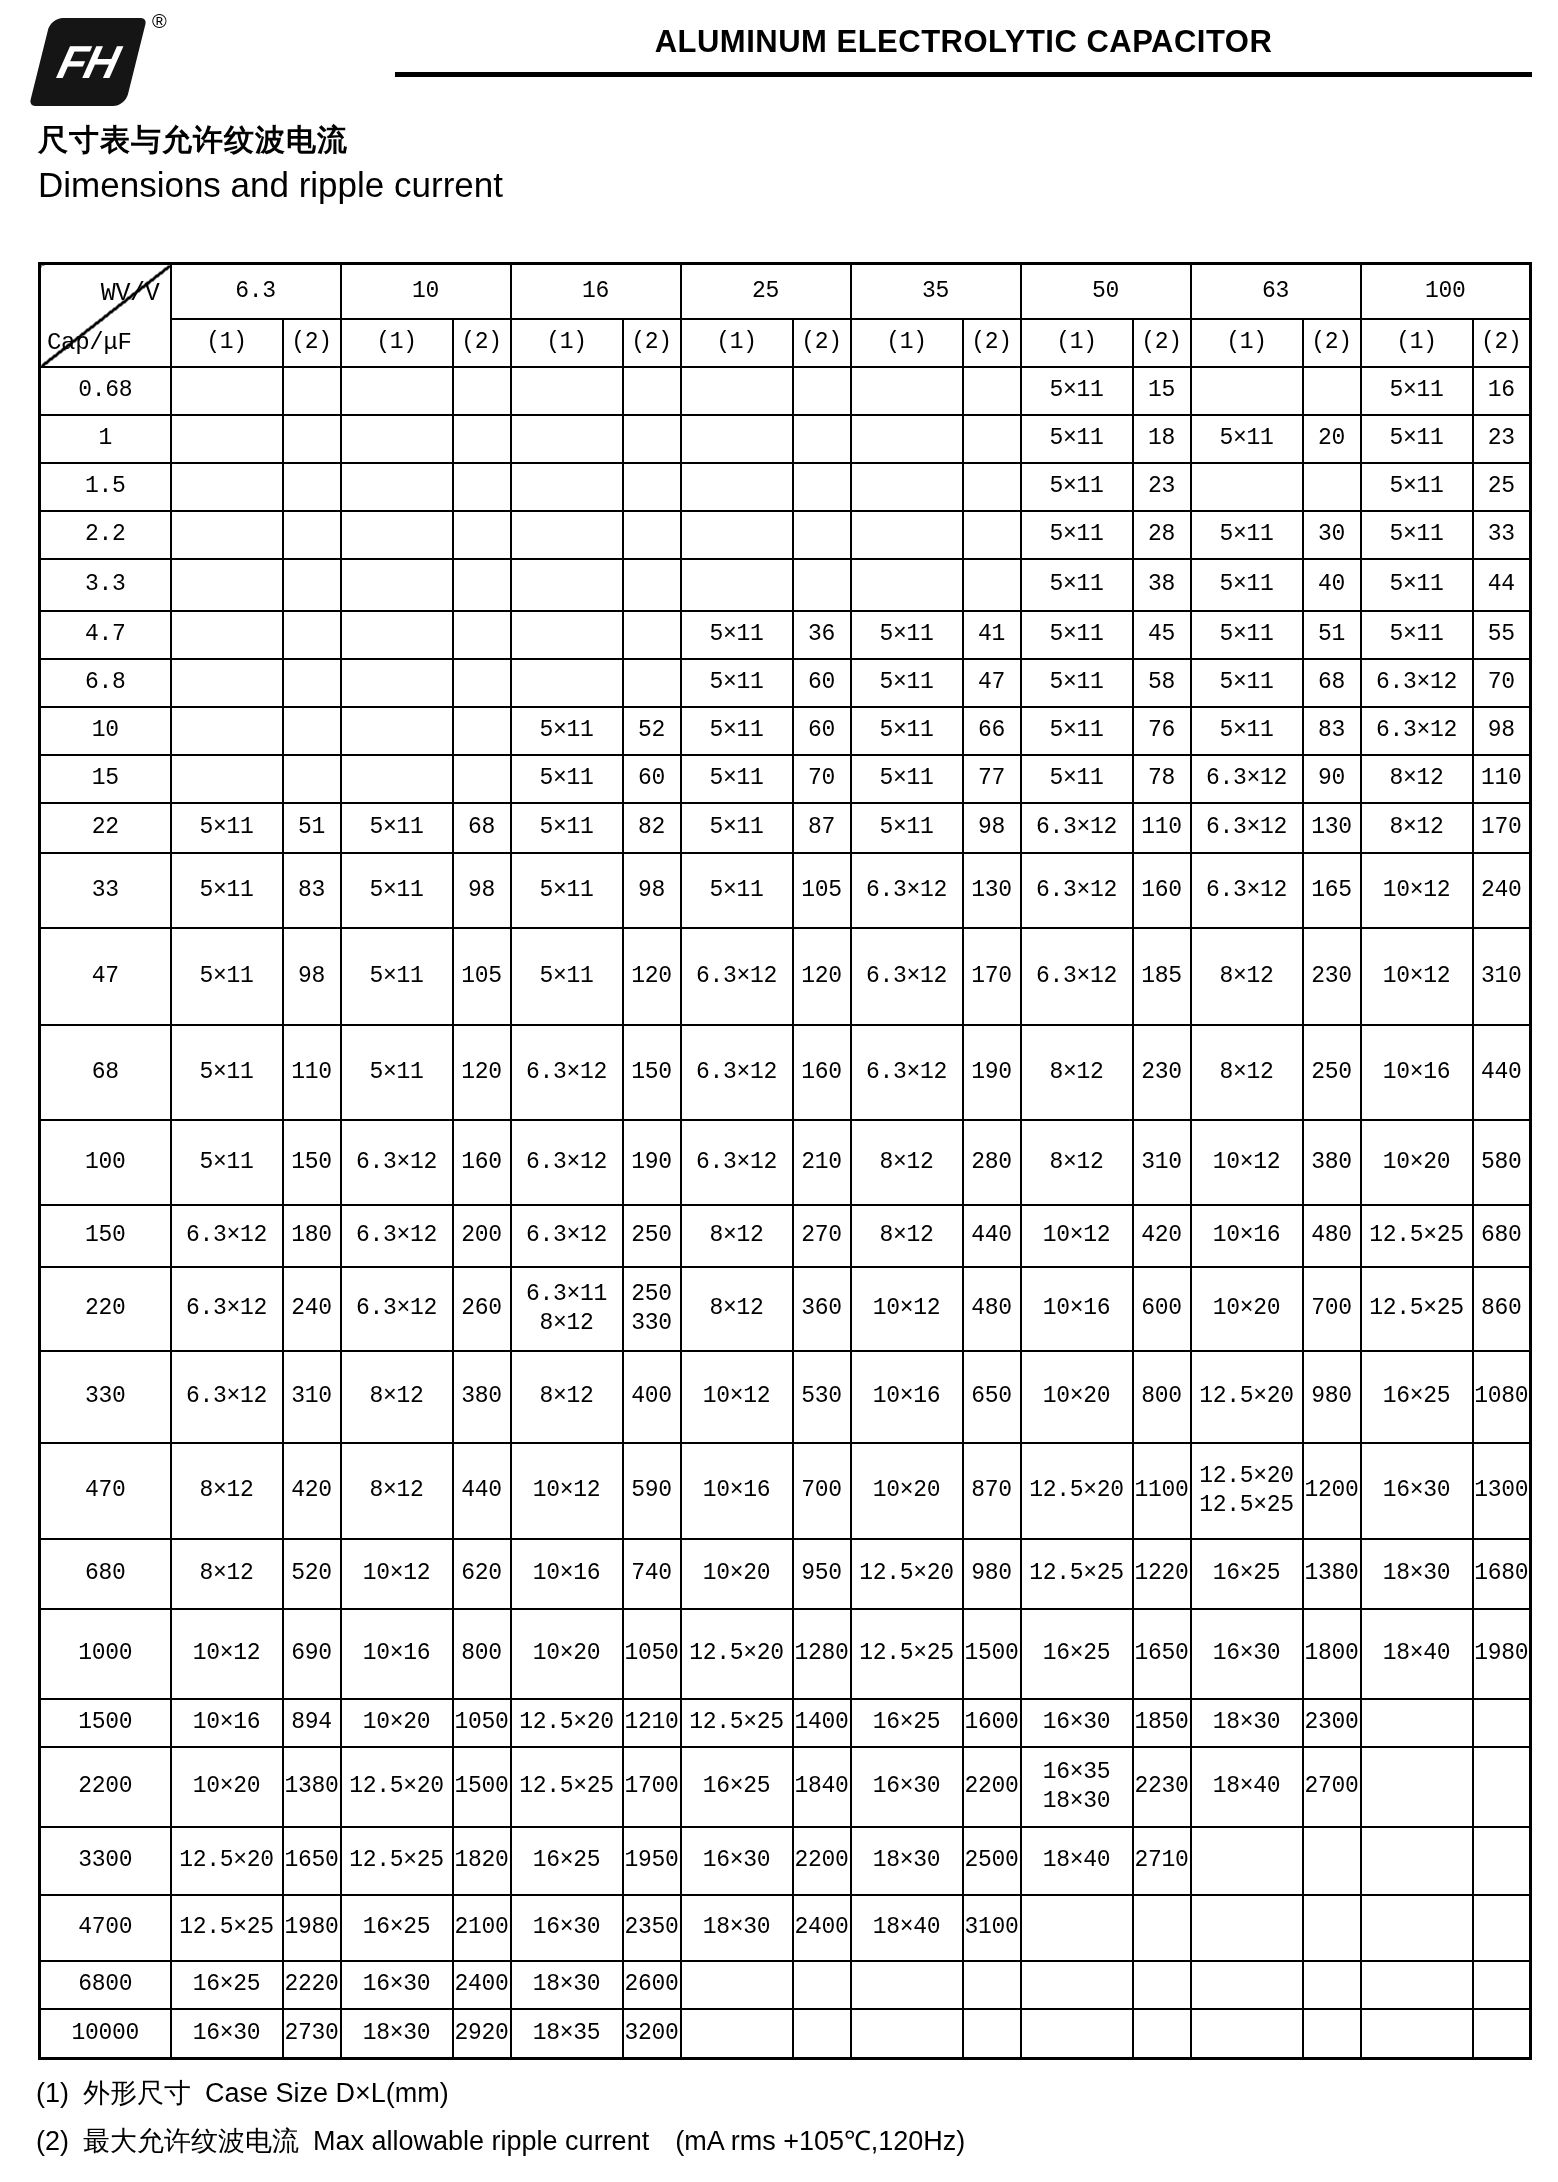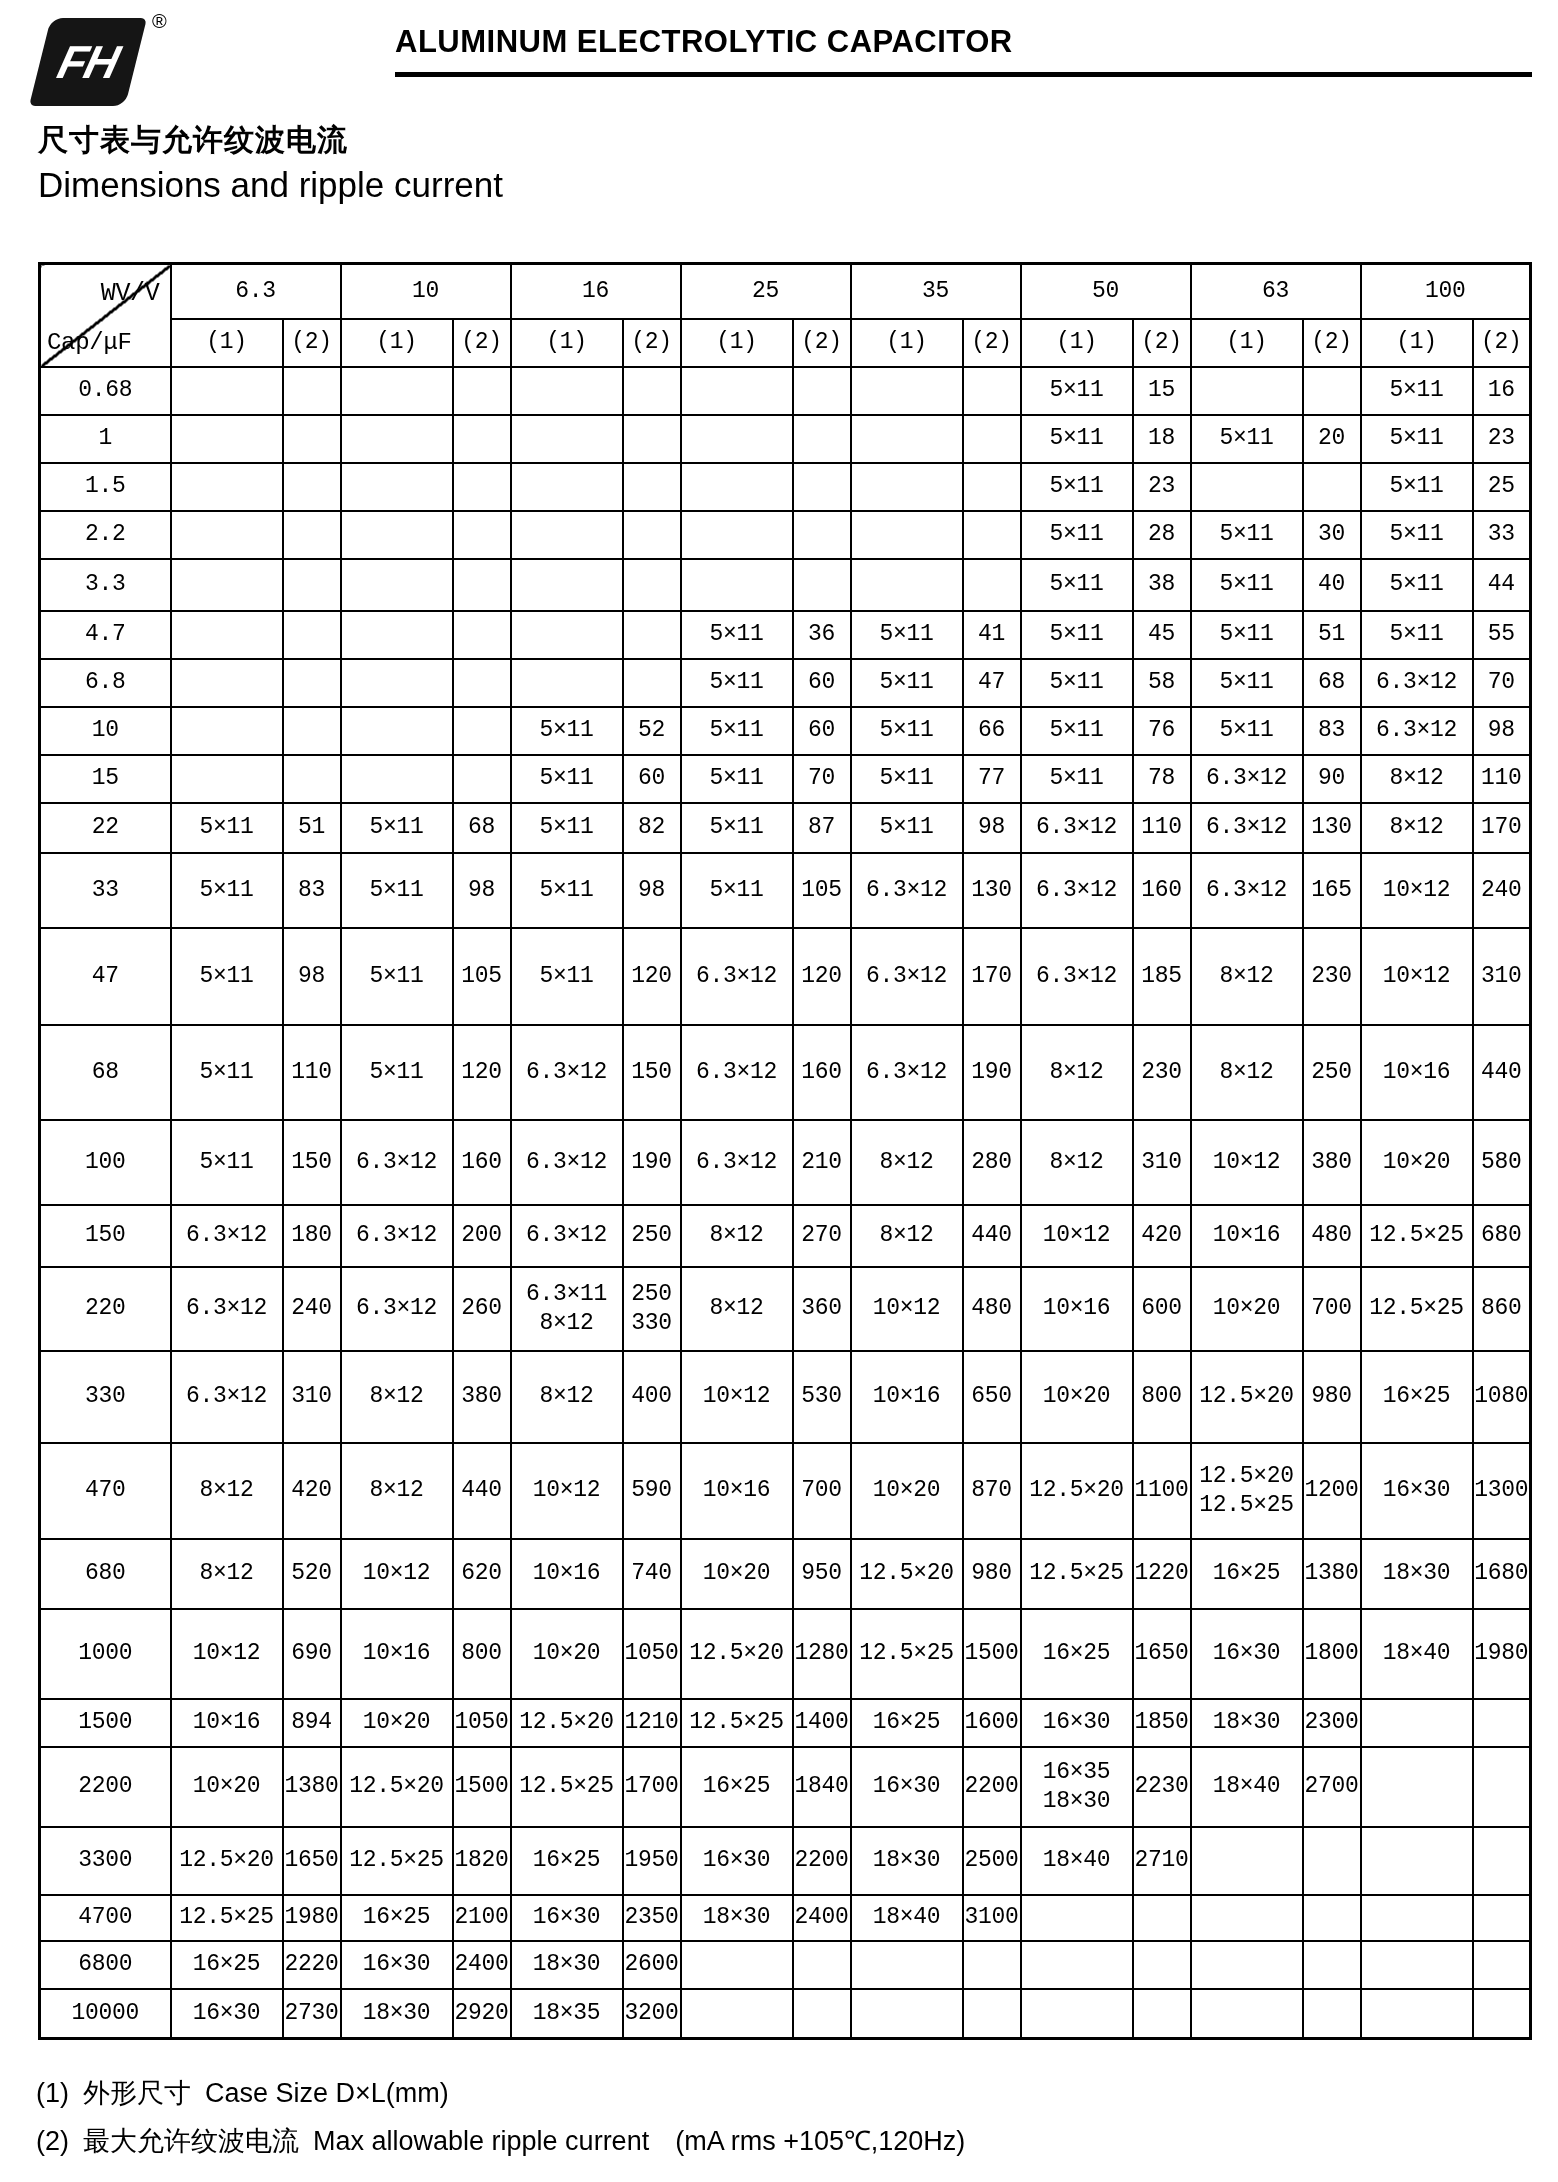--- a/index.html
+++ b/index.html
@@ -9,21 +9,21 @@
   
   .hdr{position:absolute;top:16px;left:40px;right:26px;height:110px;}
   .logo{position:absolute;left:0;top:2px;display:flex;align-items:flex-start;gap:18px;}
   .logo-mark{position:relative;width:96px;height:88px;background:#151515;transform:skewX(-14deg);
              border-radius:12px 6px 12px 6px;display:flex;align-items:center;justify-content:center;}
   .logo-mark .mono{color:#fff;font-weight:bold;font-style:italic;font-size:46px;letter-spacing:-2px;}
   .logo-reg{position:absolute;left:112px;top:-8px;font-size:20px;}
   .logo-text{display:flex;flex-direction:column;margin-top:2px;}
   .logo-text .cn{font-size:44px;font-weight:bold;letter-spacing:3px;line-height:1.05;}
   .logo-text .en{font-size:35px;font-weight:bold;letter-spacing:1px;line-height:1.05;margin-top:0px;}
-  .title-wrap{position:absolute;left:355px;right:0;top:8px;text-align:left;}
+  .title-wrap{position:absolute;left:355px;right:0;top:8px;text-align:center;}
   .doc-title{margin:0;font-size:31px;font-weight:bold;letter-spacing:.5px;}
   .hdr-rule{height:5px;background:#000;margin-top:12px;}
 
   
   .sect{position:absolute;left:38px;top:120px;}
   .sect .cn{margin:0;font-size:30px;font-weight:bold;letter-spacing:1px;}
   .sect .en{margin:4px 0 0 0;font-size:35px;font-weight:normal;}
 
   
   table.dim{position:absolute;left:38px;top:262px;border-collapse:collapse;table-layout:fixed;
@@ -554,21 +554,21 @@
           <td>2200</td>
           <td>18×30</td>
           <td>2500</td>
           <td>18×40</td>
           <td>2710</td>
           <td></td>
           <td></td>
           <td></td>
           <td></td>
         </tr>
-        <tr style="height: 46px;">
+        <tr style="height: 66px;">
           <th class="capcell">4700</th>
           <td>12.5×25</td>
           <td>1980</td>
           <td>16×25</td>
           <td>2100</td>
           <td>16×30</td>
           <td>2350</td>
           <td>18×30</td>
           <td>2400</td>
           <td>18×40</td>

